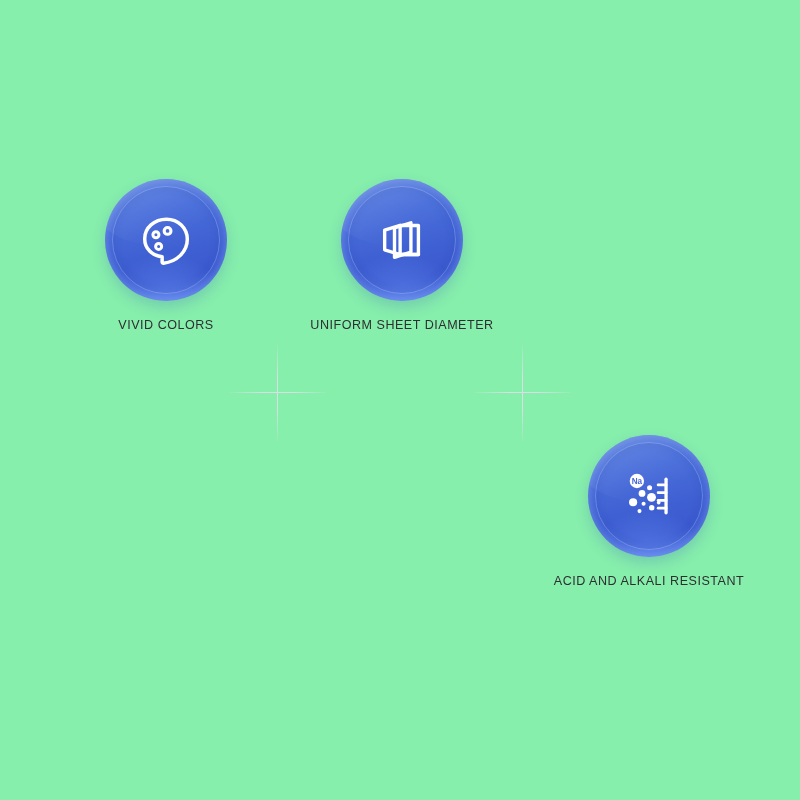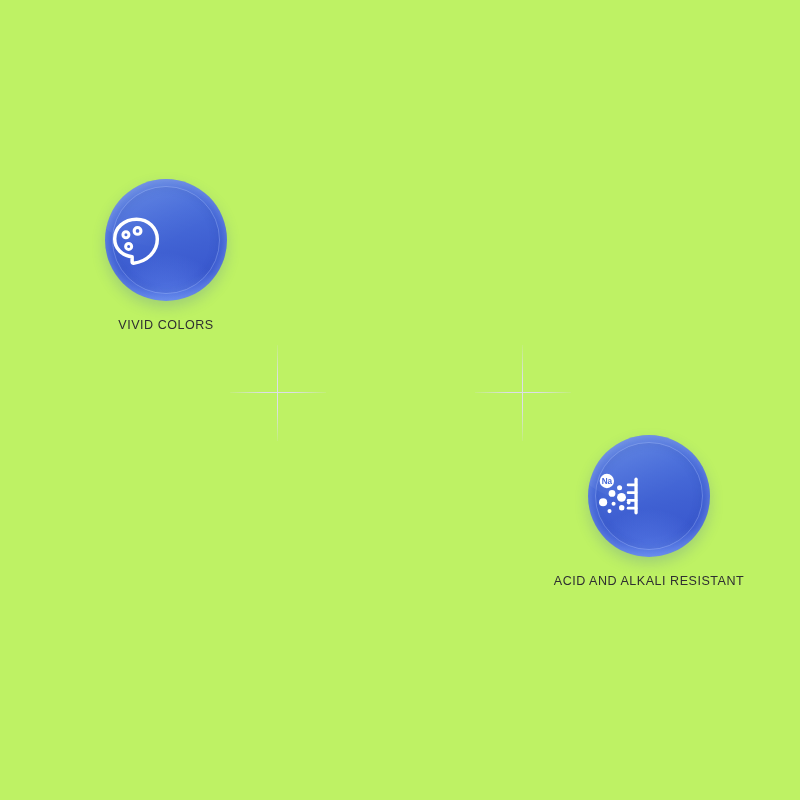--- a/index.html
+++ b/index.html
@@ -11,21 +11,21 @@
   body {
     width: 800px;
     height: 800px;
     font-family: "Liberation Sans", "DejaVu Sans", sans-serif;
     overflow: hidden;
   }
   .stage {
     position: relative;
     width: 800px;
     height: 800px;
-    background: #bef264;
+    background: #86efac;
   }
 
   
   .cross {
     position: absolute;
     pointer-events: none;
   }
   .cross .h {
     position: absolute;
     left: 0;
@@ -101,21 +101,21 @@
     width: 124%;
     height: 78%;
     border-radius: 50%;
     background: linear-gradient(150deg, rgba(255,255,255,0.16), rgba(255,255,255,0.02) 62%, rgba(255,255,255,0) 75%);
   }
   .glyph {
     position: absolute;
     inset: 0;
     display: flex;
     align-items: center;
-    justify-content: flex-start;
+    justify-content: center;
   }
   .glyph svg { display: block; }
 
   
   .caption {
     margin-top: 16px;
     font-size: 13.5px;
     letter-spacing: 0.55px;
     color: #2f2f31;
     font-family: "Liberation Sans", "DejaVu Sans", sans-serif;
@@ -150,20 +150,36 @@
             <path d="M32.5 10.5C19.8 10.5 10 19.4 10 30.6c0 10.2 7.6 17.6 18 18.6v5.4c0 .8.7 1.4 1.5 1.3 13.6-1.4 24.5-11.8 24.5-24.6 0-11.6-9.4-20.8-21.5-20.8z" stroke="#ffffff" stroke-width="3.6" stroke-linejoin="round" stroke-linecap="round"></path>
             <circle cx="33.6" cy="22.6" r="3.5" stroke="#ffffff" stroke-width="3.2"></circle>
             <circle cx="21.6" cy="26.6" r="3.1" stroke="#ffffff" stroke-width="3.1"></circle>
             <circle cx="24.4" cy="38.6" r="3.1" stroke="#ffffff" stroke-width="3.1"></circle>
           </svg>
         </div>
       </div>
       <div class="caption">VIVID COLORS</div>
     </div>
 
+    <div class="tile row1 col2">
+      <div class="disc-wrap">
+        <div class="disc">
+          <div class="sheen"></div>
+        </div>
+        <div class="glyph">
+          <svg width="60" height="60" viewBox="0 0 64 64" fill="none">
+            <path d="M13.5 21.5 30 16.5v31L13.5 42.5z" stroke="#ffffff" stroke-width="3.6" stroke-linejoin="round" stroke-linecap="round"></path>
+            <path d="M30 16.5h19.5v31H30" stroke="#ffffff" stroke-width="3.6" stroke-linejoin="round" stroke-linecap="round"></path>
+            <path d="M30 47.5 49.5 47.5" stroke="#ffffff" stroke-width="3.6" stroke-linejoin="round" stroke-linecap="round"></path>
+            <path d="M24 19 41.5 13.6v31.2L24 50.5z" stroke="#ffffff" stroke-width="3.6" stroke-linejoin="round" stroke-linecap="round"></path>
+          </svg>
+        </div>
+      </div>
+      <div class="caption">UNIFORM SHEET DIAMETER</div>
+    </div>
 
 
 
 
     <div class="tile row2 col3">
       <div class="disc-wrap">
         <div class="disc">
           <div class="sheen"></div>
         </div>
         <div class="glyph">

